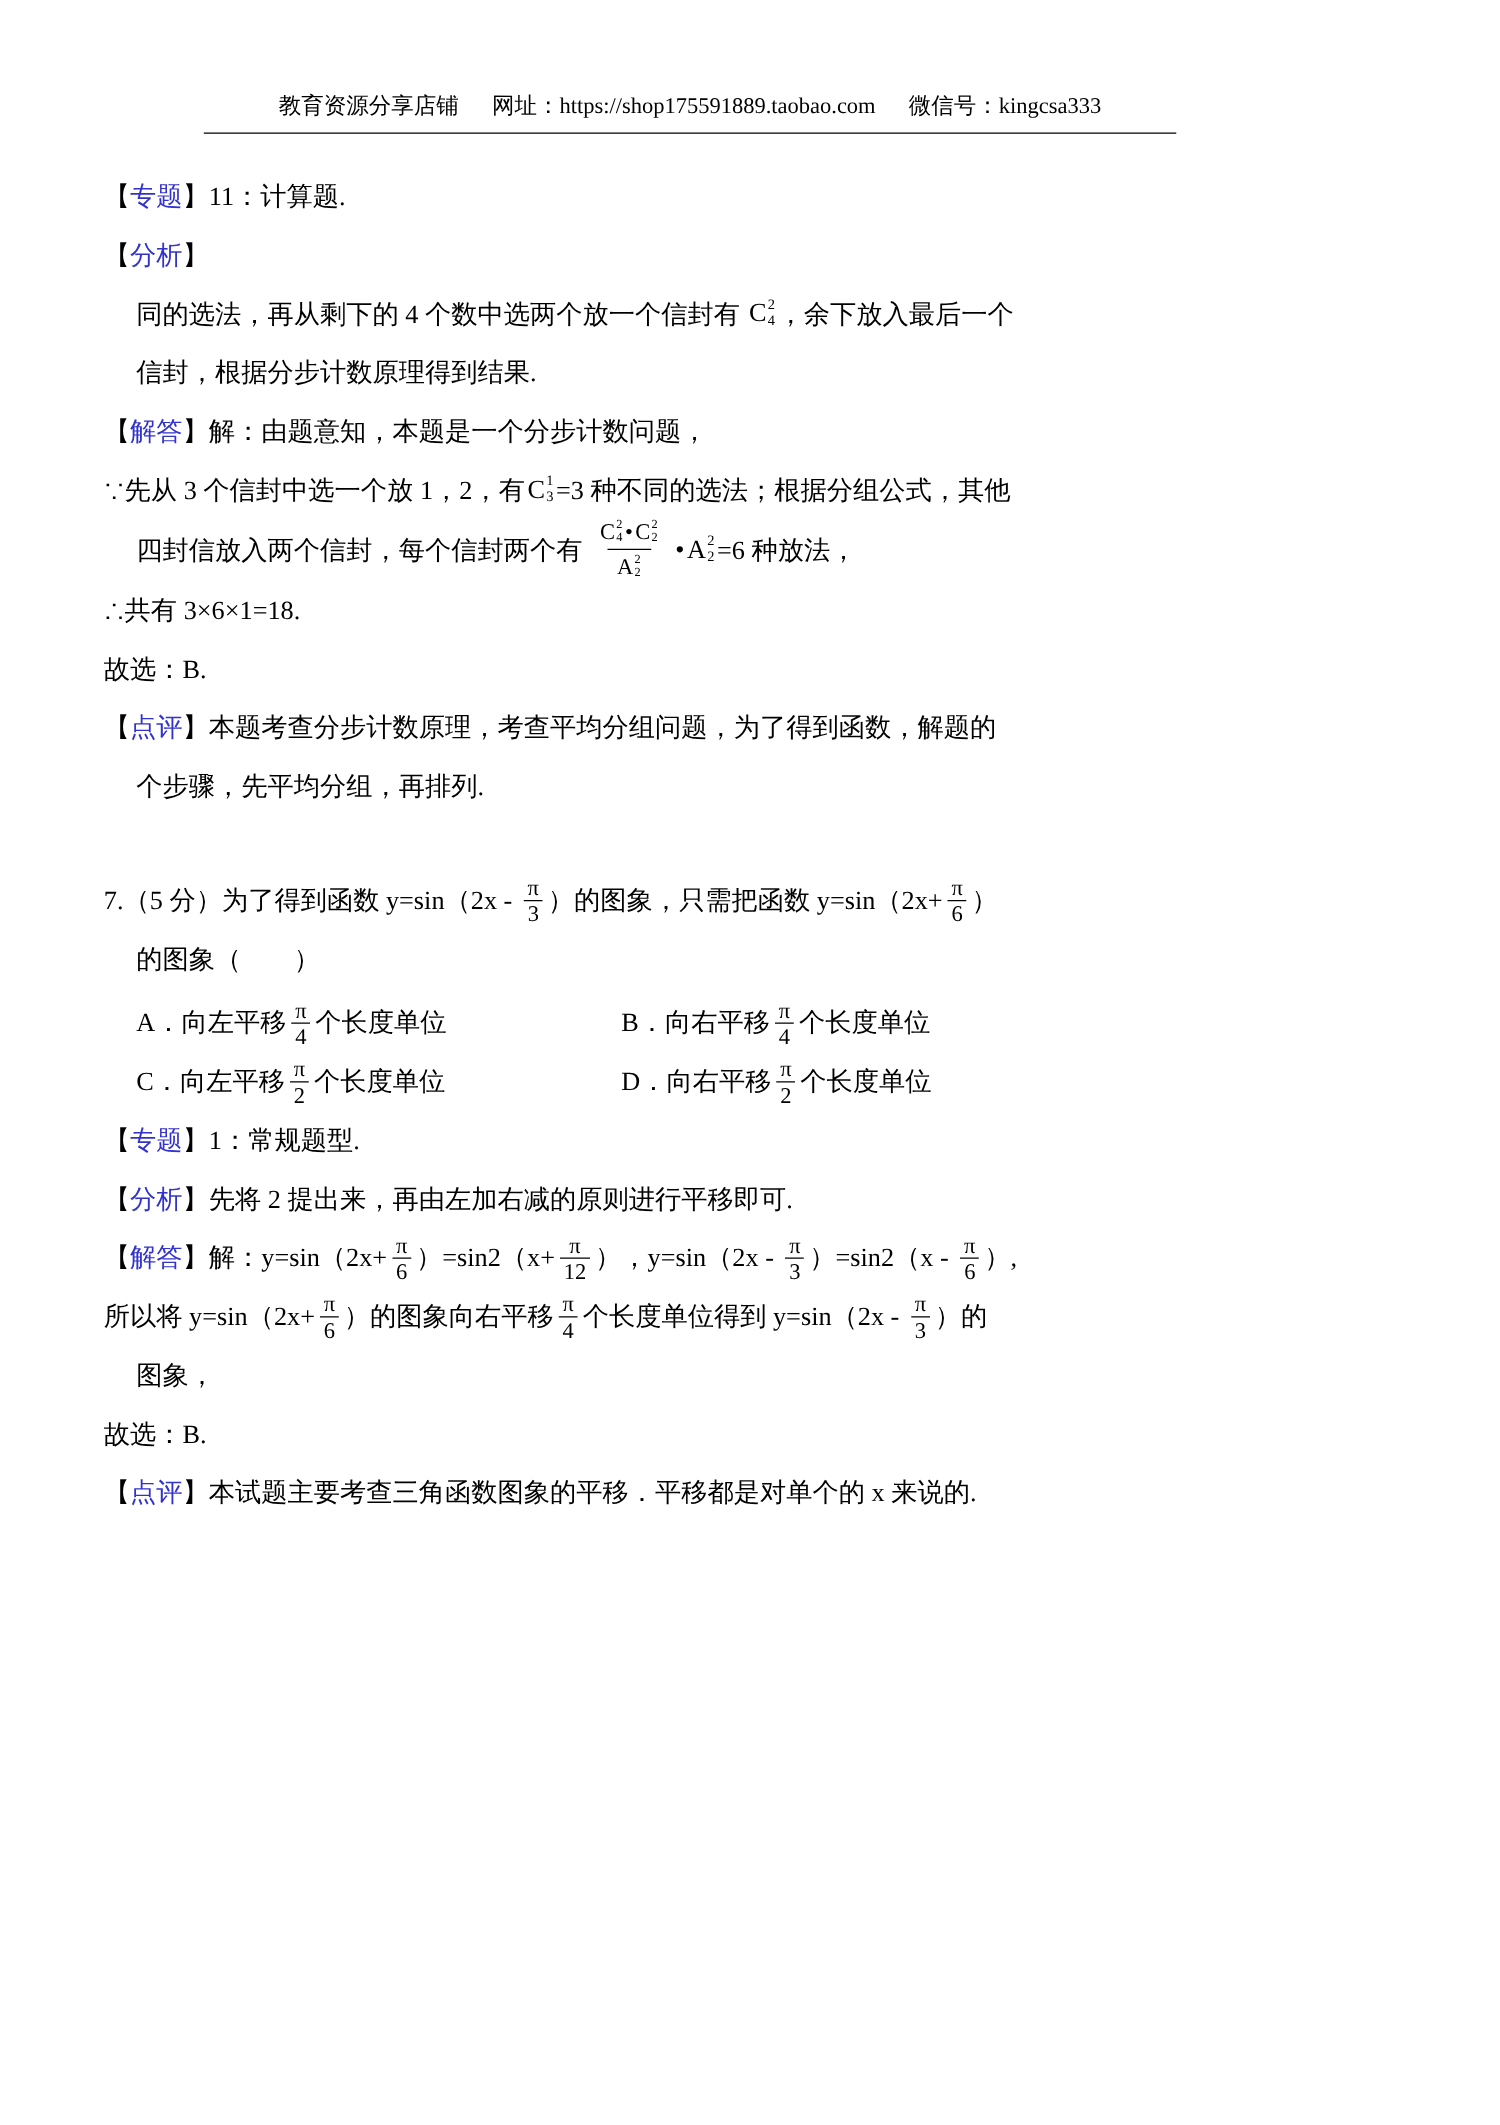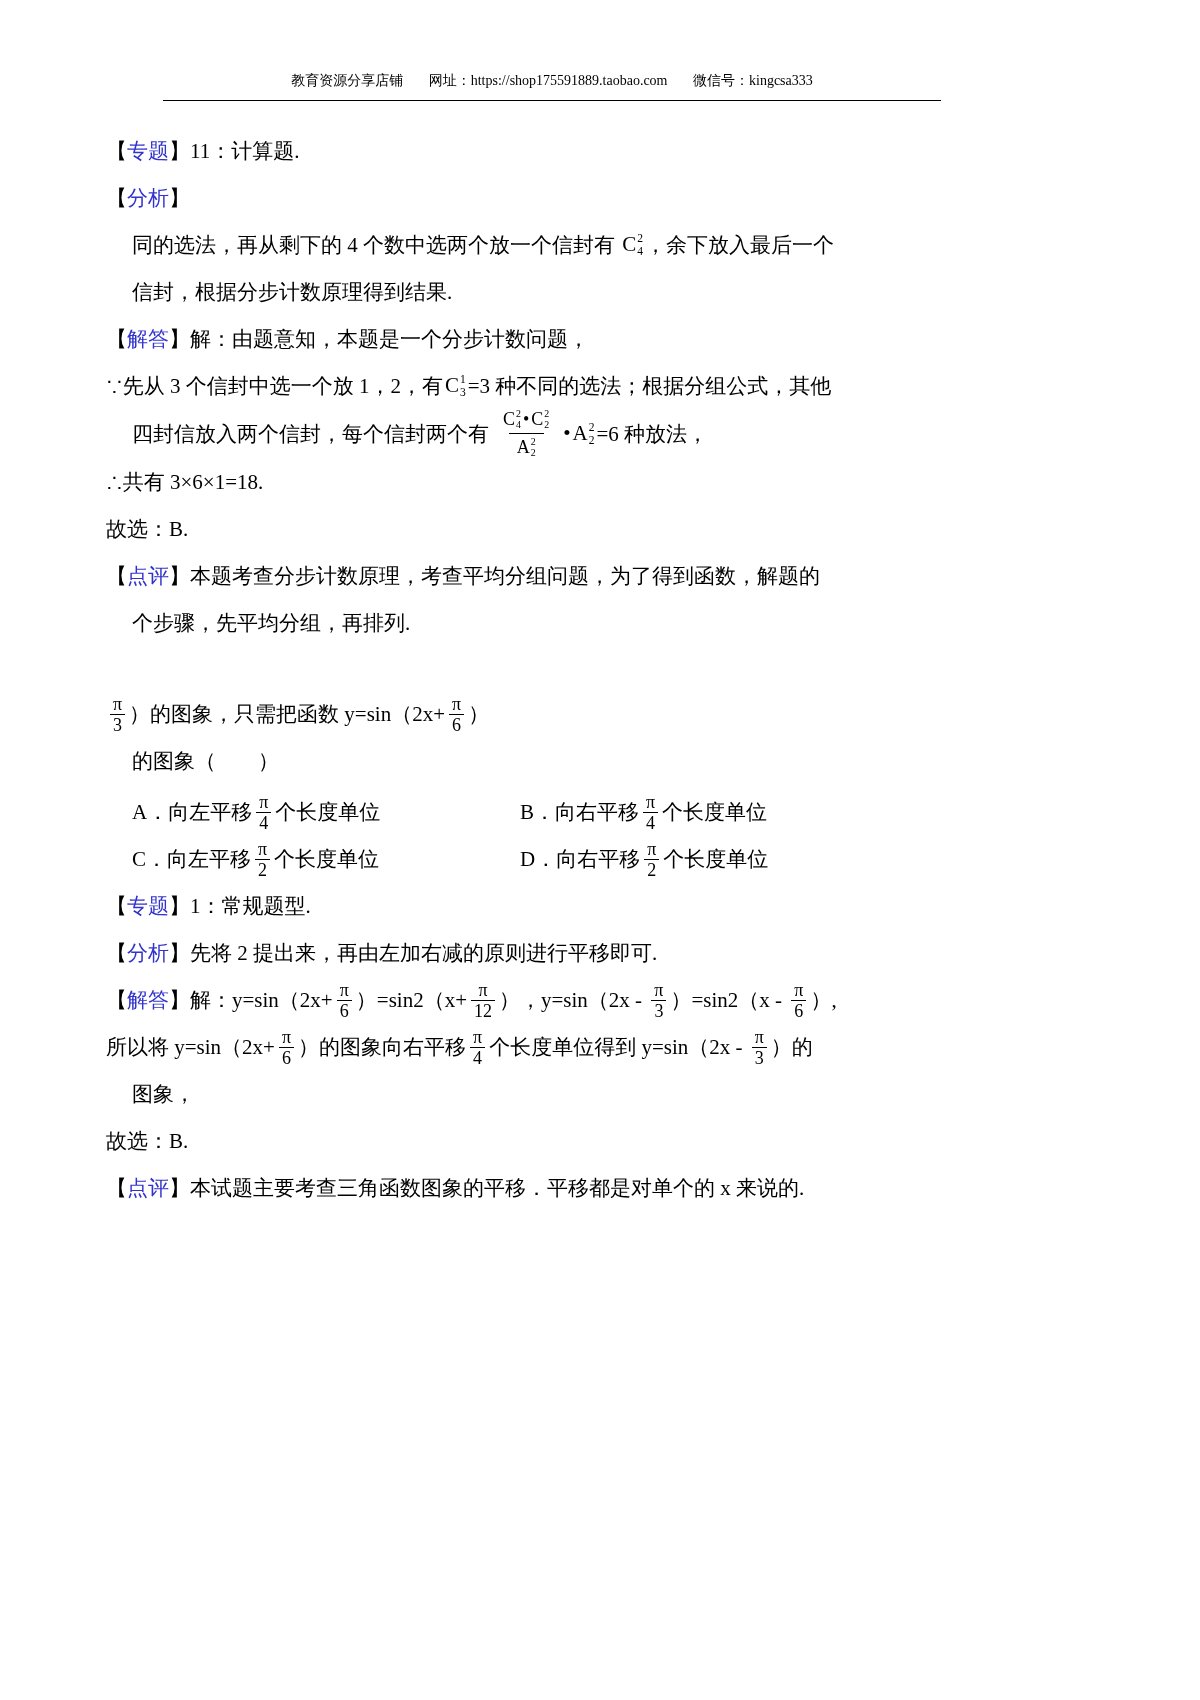--- a/index.html
+++ b/index.html
@@ -4,25 +4,25 @@
 <style>
   *{margin:0;padding:0;box-sizing:border-box}
   html,body{background:#ffffff}
   body{
     width:1200px;height:1700px;position:relative;overflow:hidden;
     font-family:"Liberation Serif","DejaVu Serif",serif;color:#000;
   }
   .page{padding-top:72px}
   .header{
     width:778px;margin-left:163px;text-align:center;
-    font-size:14px;padding-bottom:10px;border-bottom:1.5px solid #000;
+    font-size:18px;padding-bottom:10px;border-bottom:1.5px solid #000;
     white-space:nowrap;
   }
   .header span{margin:0 11px}
-  .content{width:792px;margin-left:106px;padding-top:26px;font-size:21px}
+  .content{width:792px;margin-left:83px;padding-top:26px;font-size:21px}
   .block{margin:0}
   .line{display:flex;align-items:center;min-height:47px;white-space:pre}
   .line.ind{padding-left:26px}
   .tagword{color:var(--tag-blue,#3232cd)}
   
   .frac{display:inline-flex;flex-direction:column;align-items:center;
         margin:0 4px;font-size:18px;line-height:1.12;vertical-align:middle}
   .frac .fn{padding:0 3px}
   .frac .fd{border-top:1.3px solid #000;padding:0 3px}
   
@@ -71,21 +71,21 @@
       </div>
     <div class="block">
         <div class="line"><span class="txt">故选：B.</span></div>
       </div>
     <div class="block">
         <div class="line"><span class="tagwrap">【<span class="tagword">点评</span>】</span><span class="txt">本题考查分步计数原理，考查平均分组问题，为了得到函数，解题的</span></div>
         <div class="line ind"><span class="txt">个步骤，先平均分组，再排列.</span></div>
       </div>
 
     <div class="block q7">
-        <div class="line"><span class="frac"><span class="fn">π</span><span class="fd">3</span></span><span class="txt">）的图象，只需把函数 y=sin（2x+</span><span class="frac"><span class="fn">π</span><span class="fd">6</span></span><span class="txt">）</span></div>
+        <div class="line"><span class="txt">7.（5 分）为了得到函数 y=sin（2x - </span><span class="frac"><span class="fn">π</span><span class="fd">3</span></span><span class="txt">）的图象，只需把函数 y=sin（2x+</span><span class="frac"><span class="fn">π</span><span class="fd">6</span></span><span class="txt">）</span></div>
         <div class="line ind"><span class="txt">的图象（　　）</span></div>
       </div>
     <div class="options">
       <div>
           <div class="line"><span class="txt">A．向左平移</span><span class="frac"><span class="fn">π</span><span class="fd">4</span></span><span class="txt">个长度单位</span></div>
         </div>
       <div>
           <div class="line"><span class="txt">B．向右平移</span><span class="frac"><span class="fn">π</span><span class="fd">4</span></span><span class="txt">个长度单位</span></div>
         </div>
       <div>

